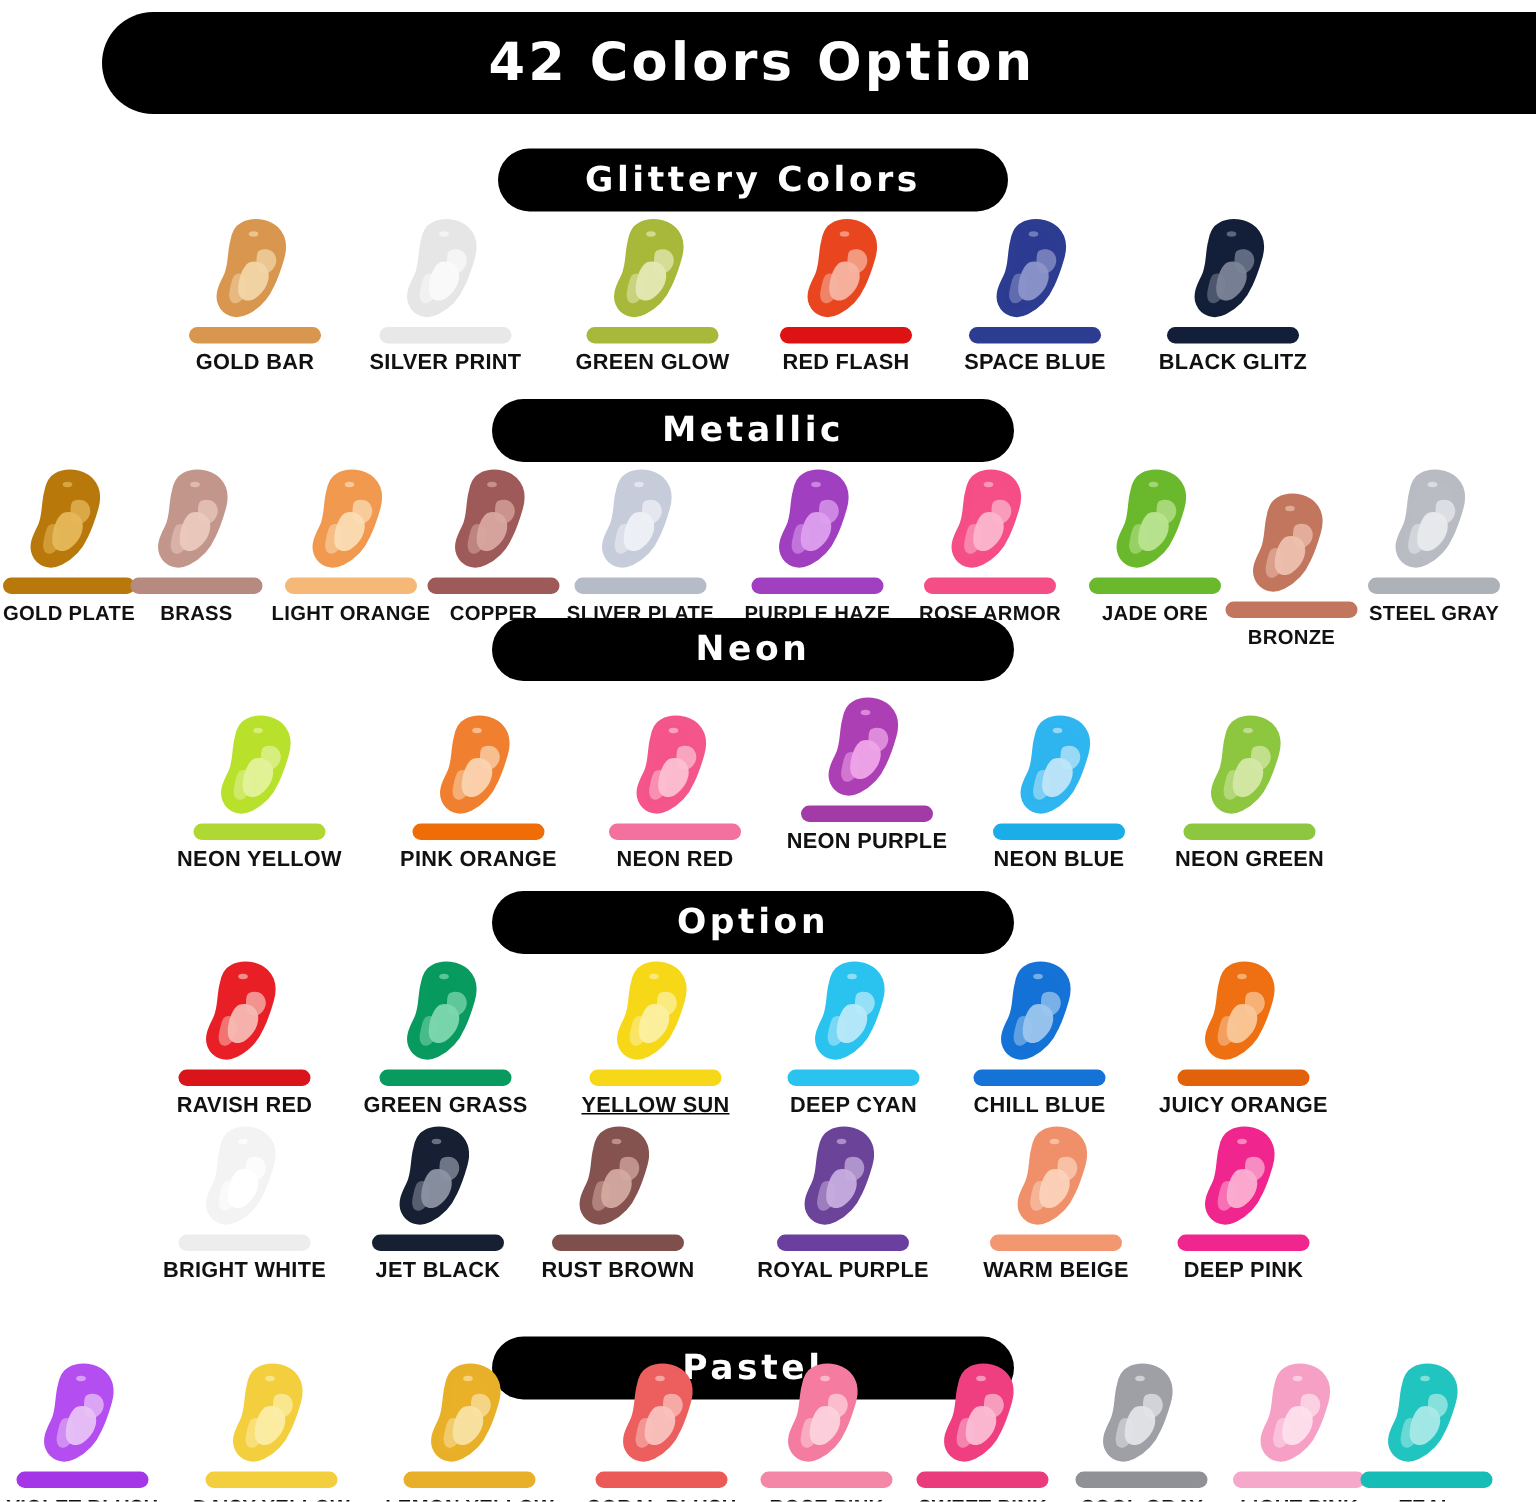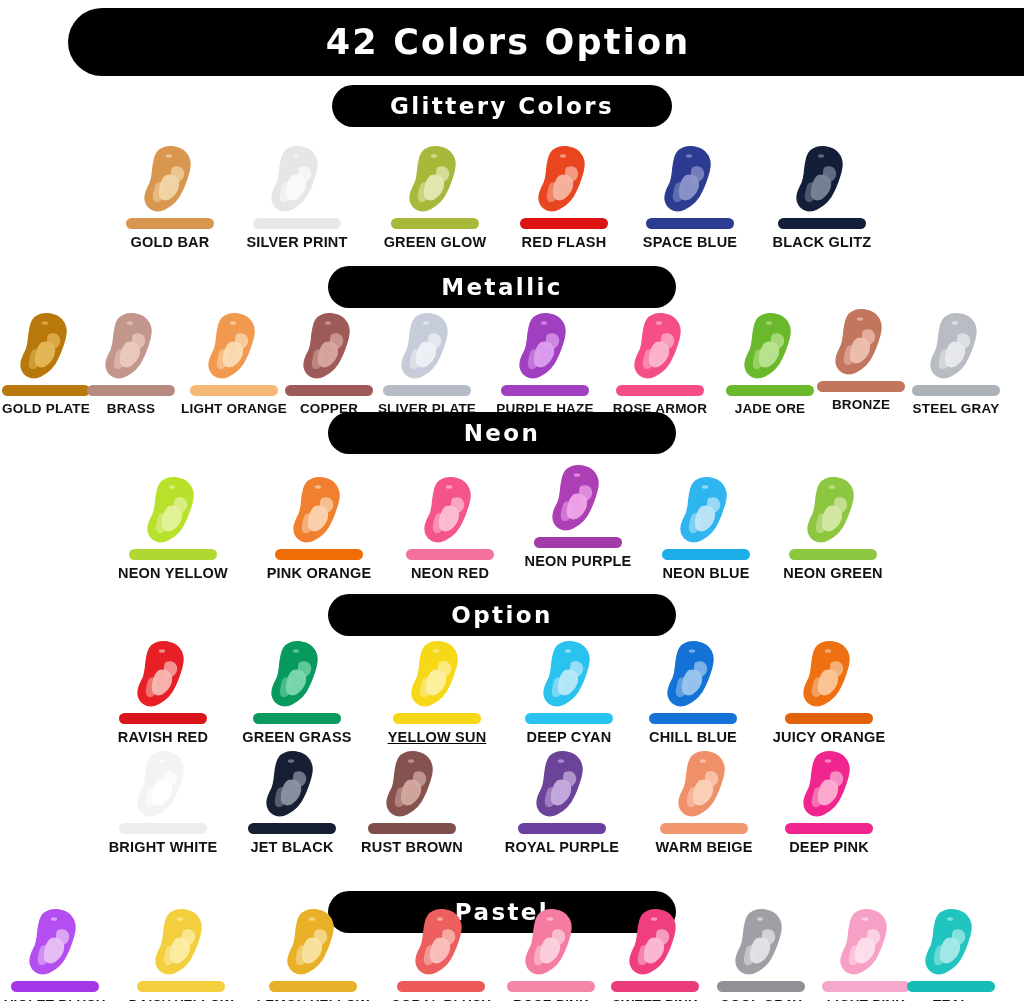--- a/index.html
+++ b/index.html
@@ -96,21 +96,21 @@
   .swatch.small .swatch-label { font-size: 13.5px; }
 </style>
 </head>
 <body>
 
 <div id="main-header">
   <div class="title">42 Colors Option</div>
 </div>
 
 <div id="sections-root">
-    <div class="section-pill" style="left:332px; top:85px; width:340px;">
+    <div class="section-pill" style="left:332px; top:99px; width:340px;">
              <span>Glittery Colors</span>
            </div>
     <div class="swatch" style="left:170px; top:145px;">
                  <div class="blob-wrap">
 
   <svg width="70" height="72" viewBox="0 0 70 72">
     <path d="M26 4 C33 0 44 1 50 7 C56 13 56 20 54 27
              C52 34 50 40 47 46 C44 53 38 60 30 64
              C22 68 14 65 11 58 C8 51 12 44 15 38
              C18 31 17 24 19 16 C20 10 22 6 26 4 Z" fill="#d9964e" stroke="#d9964e" stroke-width="1.2" stroke-linejoin="round"></path>
@@ -438,21 +438,21 @@
     <path d="M38 22 C43 20 48 22 49 27 C50 31 47 36 43 37
              C39 38 36 35 36 31 C36 27 36 23 38 22 Z" fill="#bbe392" opacity="0.75"></path>
     <path d="M22 38 C26 36 30 39 30 44 C30 50 27 56 23 57
              C19 58 17 54 18 49 C19 44 20 39 22 38 Z" fill="#bbe392" opacity="0.55"></path>
     <ellipse cx="34" cy="11" rx="3.2" ry="1.8" fill="#bbe392" opacity="0.7"></ellipse>
   </svg>
                  </div>
                  <div class="bar" style="background:#6ab82c;"></div>
                  <div class="swatch-label">JADE ORE</div>
                </div>
-    <div class="swatch small" style="left:861px; top:308px;">
+    <div class="swatch small" style="left:861px; top:328px;">
                  <div class="blob-wrap">
 
   <svg width="70" height="72" viewBox="0 0 70 72">
     <path d="M26 4 C33 0 44 1 50 7 C56 13 56 20 54 27
              C52 34 50 40 47 46 C44 53 38 60 30 64
              C22 68 14 65 11 58 C8 51 12 44 15 38
              C18 31 17 24 19 16 C20 10 22 6 26 4 Z" fill="#c1765d" stroke="#c1765d" stroke-width="1.2" stroke-linejoin="round"></path>
     <path d="M25 9 C31 6 40 7 45 12 C49 16 49 22 47 28
              C45 35 43 41 40 47 C37 53 32 58 26 60
              C20 62 15 59 14 54 C13 48 17 42 20 36

